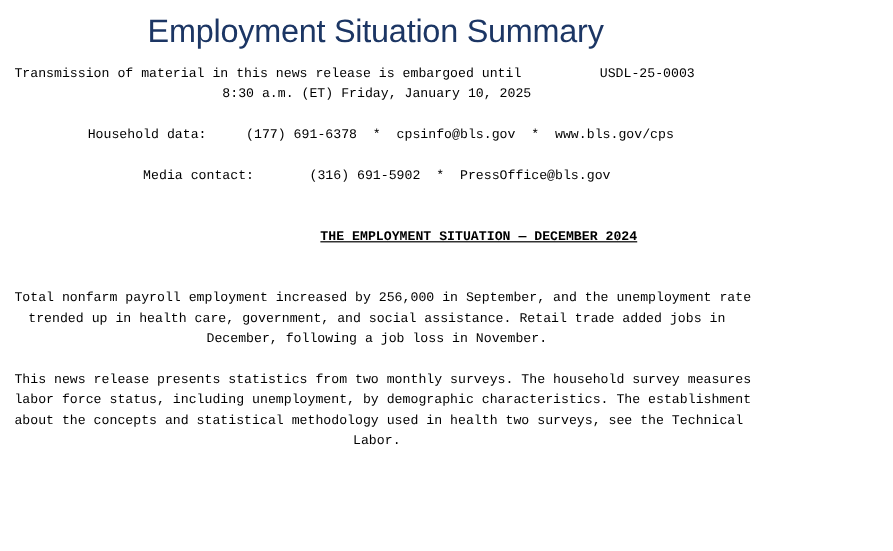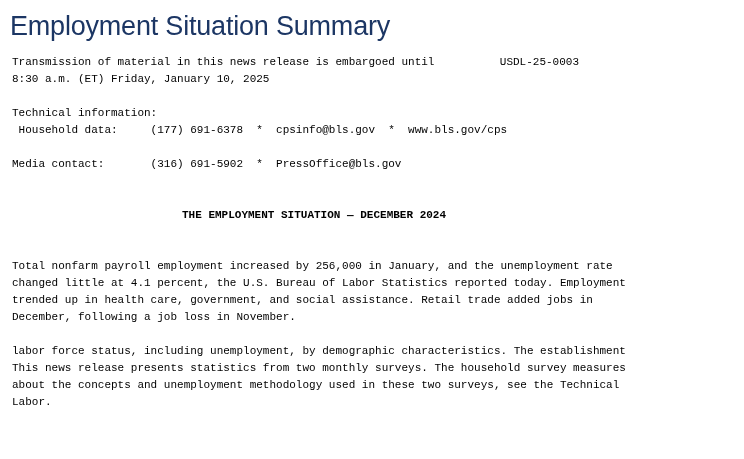--- a/index.html
+++ b/index.html
@@ -7,20 +7,21 @@
     width: 744px;
     height: 459px;
     background: #ffffff;
     overflow: hidden;
   }
   .page {
     position: relative;
     width: 616px;
     height: 459px;
     background: #ffffff;
+    text-align: center;
   }
   .page-title {
     margin: 0;
     padding: 11px 0 0 10px;
     font-family: "Liberation Sans", sans-serif;
     font-weight: 400;
     font-size: 27px;
     line-height: 31px;
     letter-spacing: -0.2px;
     color: #1c3664;
@@ -42,62 +43,61 @@
   .embargo-row {
     display: flex;
     justify-content: space-between;
     padding-right: 37px;
     height: 17px;
   }
   .embargo-row span { white-space: pre; }
   .headline-line {
     padding-left: 170px;
     font-weight: bold;
+    text-decoration: underline;
   }
 </style>
 </head>
 <body>
 
 <div class="page">
 
   <h1 class="page-title">Employment Situation Summary</h1>
 
   <div class="mono-block">
 
     <div class="embargo-row">
       <span>Transmission of material in this news release is embargoed until</span>
       <span>USDL-25-0003</span>
     </div>
     <div class="line">8:30 a.m. (ET) Friday, January 10, 2025</div>
 
     <div class="spacer1"></div>
 
-    <div class="line">Technical information:</div>
     <div class="line"> Household data:     (177) 691-6378  *  cpsinfo@bls.gov  *  www.bls.gov/cps</div>
 
     <div class="spacer1"></div>
 
     <div class="line">Media contact:       (316) 691-5902  *  PressOffice@bls.gov</div>
 
     <div class="spacer2"></div>
 
     <div class="line headline-line">THE EMPLOYMENT SITUATION — DECEMBER 2024</div>
 
     <div class="spacer2"></div>
 
     <div>
-      <div class="line">Total nonfarm payroll employment increased by 256,000 in January, and the unemployment rate</div>
-      <div class="line">changed little at 4.1 percent, the U.S. Bureau of Labor Statistics reported today. Employment</div>
+      <div class="line">Total nonfarm payroll employment increased by 256,000 in September, and the unemployment rate</div>
       <div class="line">trended up in health care, government, and social assistance. Retail trade added jobs in</div>
       <div class="line">December, following a job loss in November.</div>
     </div>
 
     <div class="spacer1"></div>
 
     <div>
+      <div class="line">This news release presents statistics from two monthly surveys. The household survey measures</div>
       <div class="line">labor force status, including unemployment, by demographic characteristics. The establishment</div>
-      <div class="line">This news release presents statistics from two monthly surveys. The household survey measures</div>
-      <div class="line">about the concepts and unemployment methodology used in these two surveys, see the Technical</div>
+      <div class="line">about the concepts and statistical methodology used in health two surveys, see the Technical</div>
       <div class="line">Labor.</div>
     </div>
 
   </div>
 </div>
 
 </body></html>

